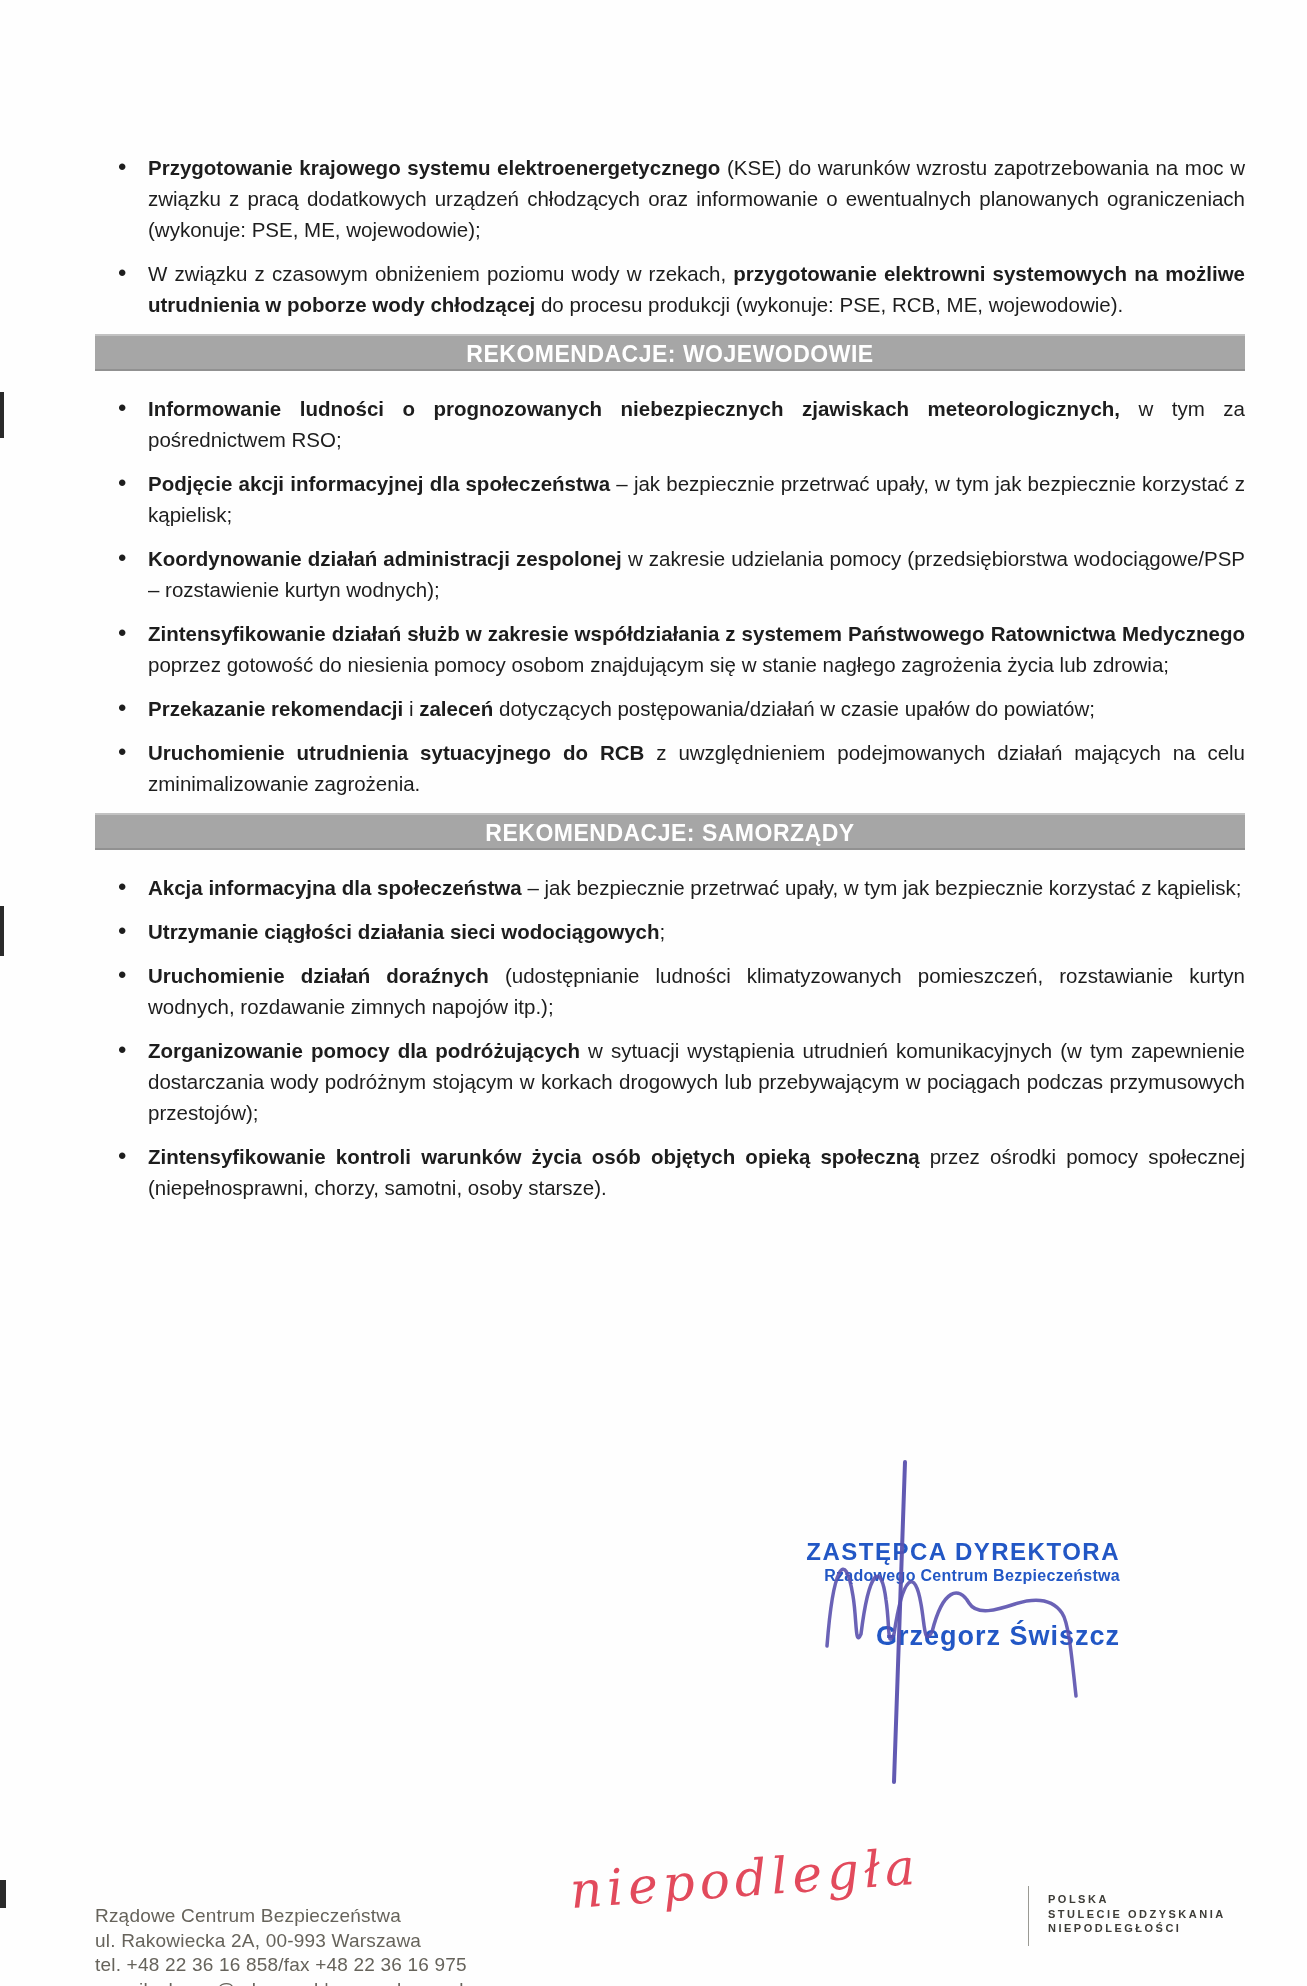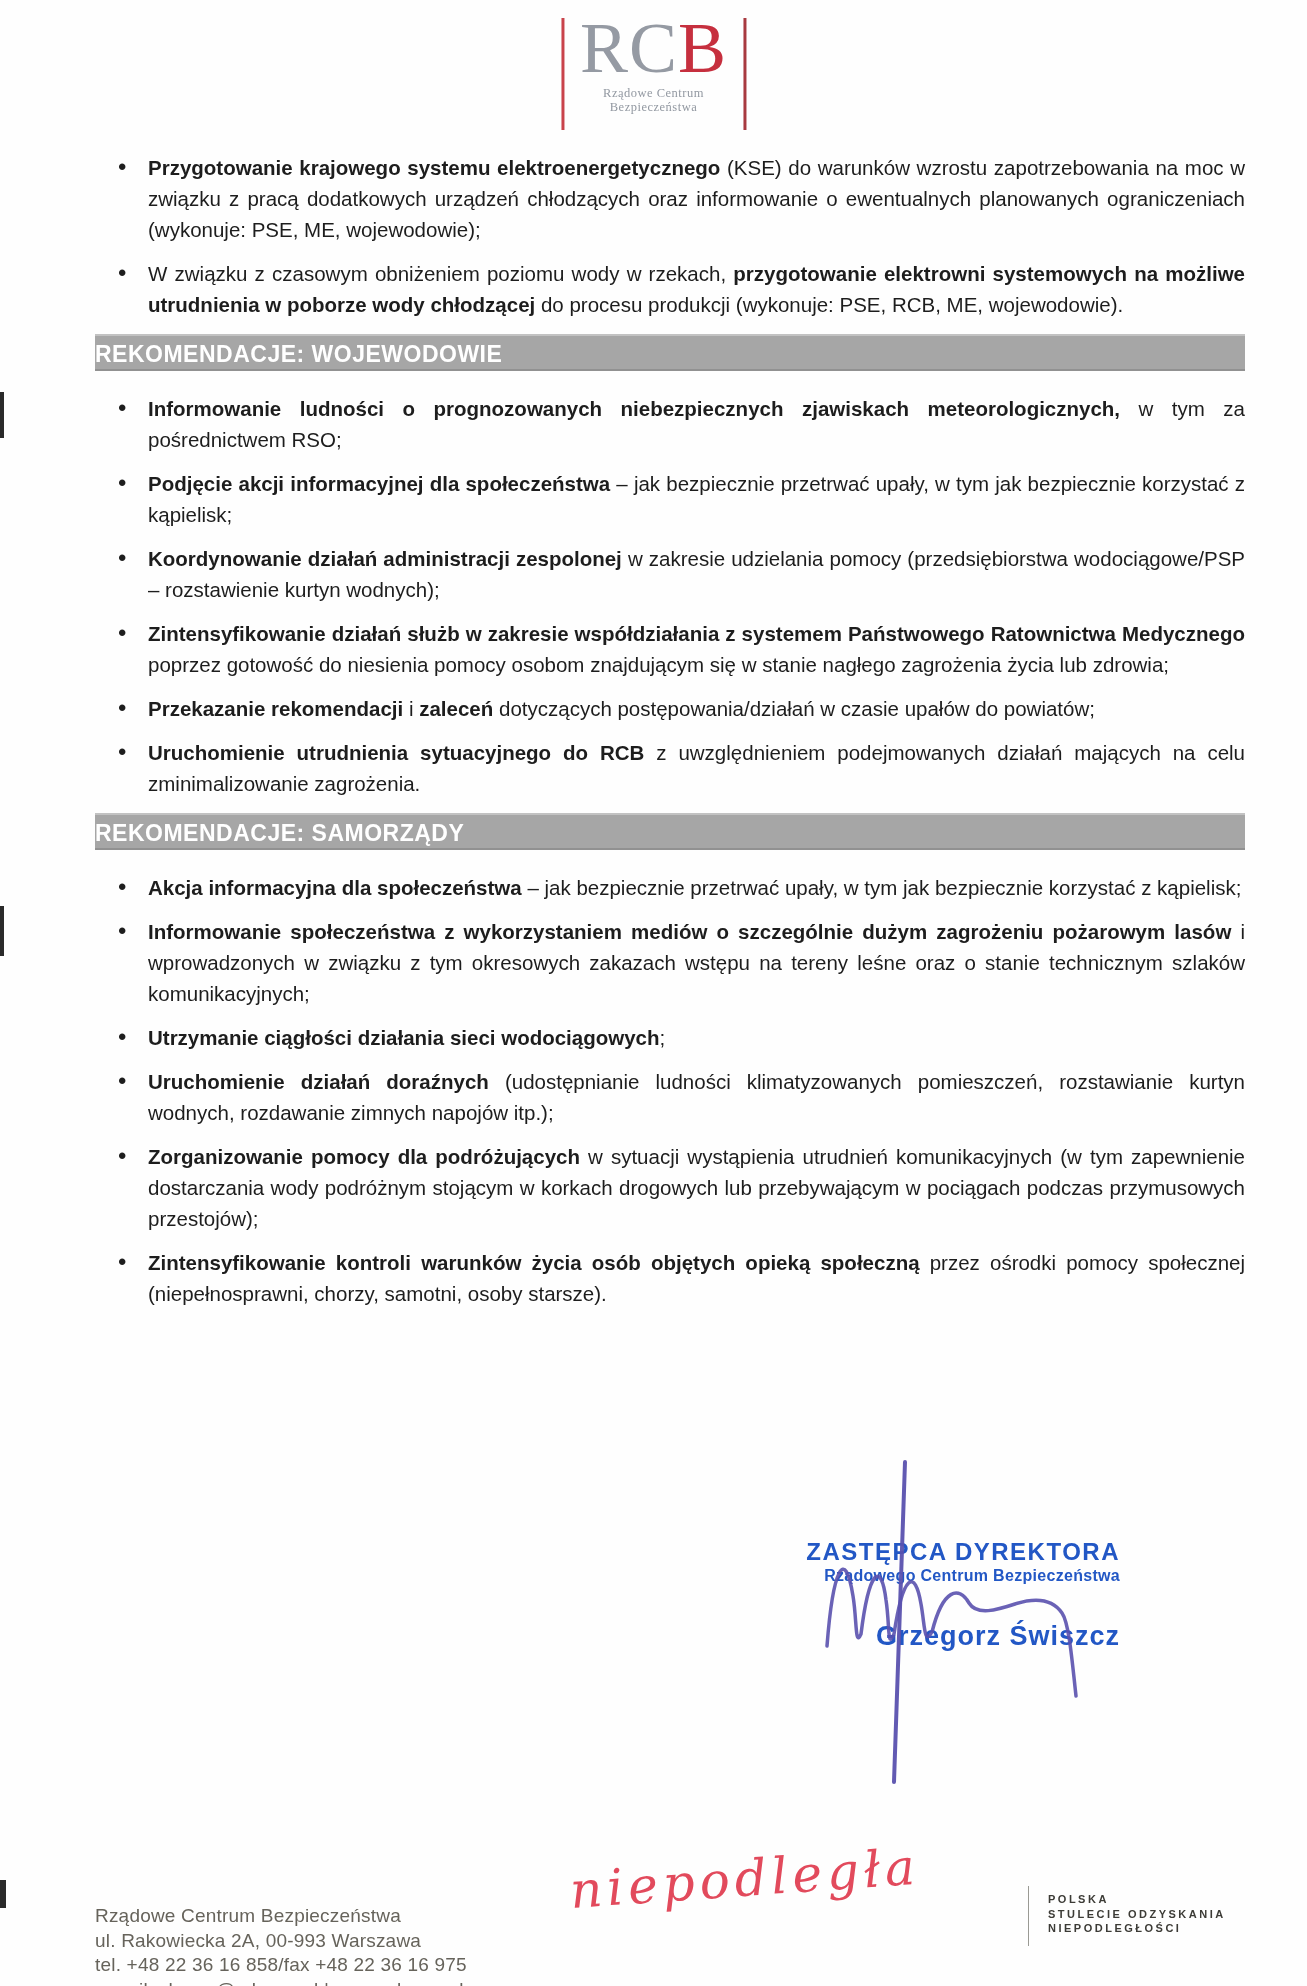--- a/index.html
+++ b/index.html
@@ -42,21 +42,21 @@
     content:"\2022";position:absolute;left:23px;top:-1px;
     font-size:24px;color:#1d1d1d;
   }
   .run-b{font-weight:700;}
   .run-i{}
   .banner{
     height:37px;margin:14px 0 22px 0;
     background:#a6a6a6;
     border-top:2px solid #c2c2c2;border-bottom:2px solid #919191;
     color:#ffffff;font-weight:700;font-size:23px;letter-spacing:0.5px;
-    text-align:left;line-height:36px;
+    text-align:center;line-height:36px;
     box-sizing:border-box;
   }
   
   .signature{
     position:absolute;left:690px;top:1538px;width:430px;
     text-align:right;color:#2257c5;
   }
   .sig-title{font-size:24px;font-weight:700;letter-spacing:1.5px;line-height:27px;}
   .sig-org{font-size:16px;font-weight:700;letter-spacing:0.3px;line-height:19px;margin-top:1px;}
   .sig-name{font-size:27px;font-weight:700;letter-spacing:1px;margin-top:36px;line-height:30px;}
@@ -82,31 +82,20 @@
   .artifact{position:absolute;background:#2a2a2a;}
   .a1{left:0;top:392px;width:4px;height:46px;}
   .a2{left:0;top:906px;width:4px;height:50px;}
   .a3{left:0;top:1880px;width:6px;height:28px;}
 </style>
 </head>
 <body>
 
 <div class="page">
 
-  <header class="logo">
-    <div class="logo-bar left"></div>
-    <div class="logo-center">
-      <div class="logo-acronym"><span class="rc">RC</span><span class="b">B</span></div>
-      <div class="logo-sub">
-        <div>Rządowe Centrum</div>
-        <div>Bezpieczeństwa</div>
-      </div>
-    </div>
-    <div class="logo-bar right"></div>
-  </header>
 
   <main class="content">
     <ul class="bullets">
         <li><span class="run-b">Przygotowanie krajowego systemu elektroenergetycznego</span><span class="run-r"> (KSE) do warunków wzrostu zapotrzebowania na moc w związku z pracą dodatkowych urządzeń chłodzących oraz informowanie o ewentualnych planowanych ograniczeniach </span><span class="run-i">(wykonuje: PSE, ME, wojewodowie);</span></li>
         <li><span class="run-r">W związku z czasowym obniżeniem poziomu wody w rzekach, </span><span class="run-b">przygotowanie elektrowni systemowych na możliwe utrudnienia w poborze wody chłodzącej</span><span class="run-r"> do procesu produkcji </span><span class="run-i">(wykonuje: PSE, RCB, ME, wojewodowie).</span></li>
       </ul>
 
     <section>
       <div class="banner">REKOMENDACJE: WOJEWODOWIE</div>
       <ul class="bullets">
@@ -116,21 +105,20 @@
           <li><span class="run-b">Zintensyfikowanie działań służb w zakresie współdziałania z systemem Państwowego Ratownictwa Medycznego</span><span class="run-r"> poprzez gotowość do niesienia pomocy osobom znajdującym się w stanie nagłego zagrożenia życia lub zdrowia;</span></li>
           <li><span class="run-b">Przekazanie rekomendacji</span><span class="run-r"> i </span><span class="run-b">zaleceń</span><span class="run-r"> dotyczących postępowania/działań w czasie upałów do powiatów;</span></li>
           <li><span class="run-b">Uruchomienie utrudnienia sytuacyjnego do RCB</span><span class="run-r"> z uwzględnieniem podejmowanych działań mających na celu zminimalizowanie zagrożenia.</span></li>
         </ul>
     </section>
 
     <section>
       <div class="banner">REKOMENDACJE: SAMORZĄDY</div>
       <ul class="bullets">
           <li><span class="run-b">Akcja informacyjna dla społeczeństwa</span><span class="run-r"> – jak bezpiecznie przetrwać upały, w tym jak bezpiecznie korzystać z kąpielisk;</span></li>
-          <li><span class="run-b">Informowanie społeczeństwa z wykorzystaniem mediów o szczególnie dużym zagrożeniu pożarowym lasów</span><span class="run-r"> i wprowadzonych w związku z tym okresowych zakazach wstępu na tereny leśne oraz o stanie technicznym szlaków komunikacyjnych;</span></li>
           <li><span class="run-b">Utrzymanie ciągłości działania sieci wodociągowych</span><span class="run-r">;</span></li>
           <li><span class="run-b">Uruchomienie działań doraźnych</span><span class="run-r"> (udostępnianie ludności klimatyzowanych pomieszczeń, rozstawianie kurtyn wodnych, rozdawanie zimnych napojów itp.);</span></li>
           <li><span class="run-b">Zorganizowanie pomocy dla podróżujących</span><span class="run-r"> w sytuacji wystąpienia utrudnień komunikacyjnych (w tym zapewnienie dostarczania wody podróżnym stojącym w korkach drogowych lub przebywającym w pociągach podczas przymusowych przestojów);</span></li>
           <li><span class="run-b">Zintensyfikowanie kontroli warunków życia osób objętych opieką społeczną</span><span class="run-r"> przez ośrodki pomocy społecznej (niepełnosprawni, chorzy, samotni, osoby starsze).</span></li>
         </ul>
     </section>
   </main>
 
   <div class="signature">
     <div class="sig-title">ZASTĘPCA DYREKTORA</div>

